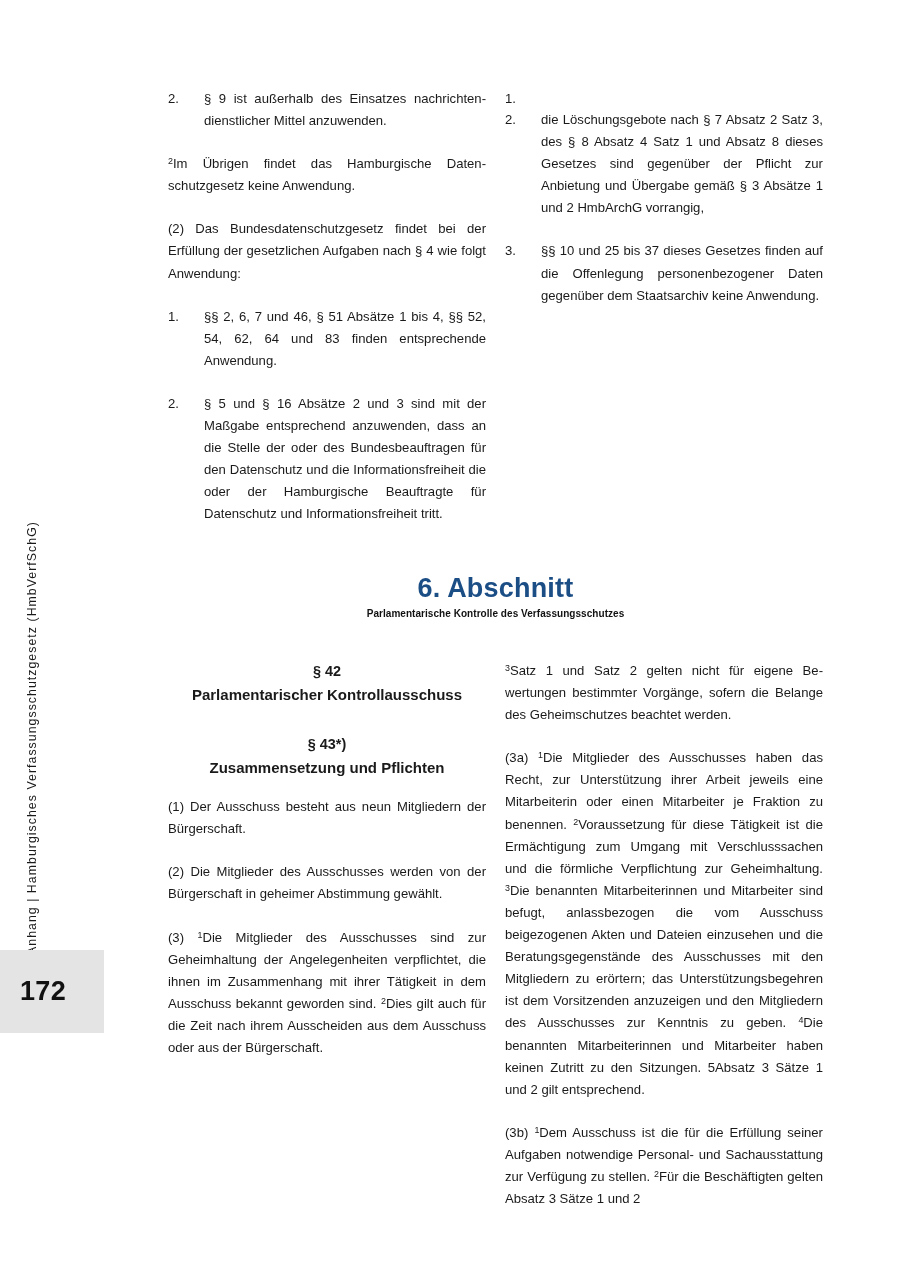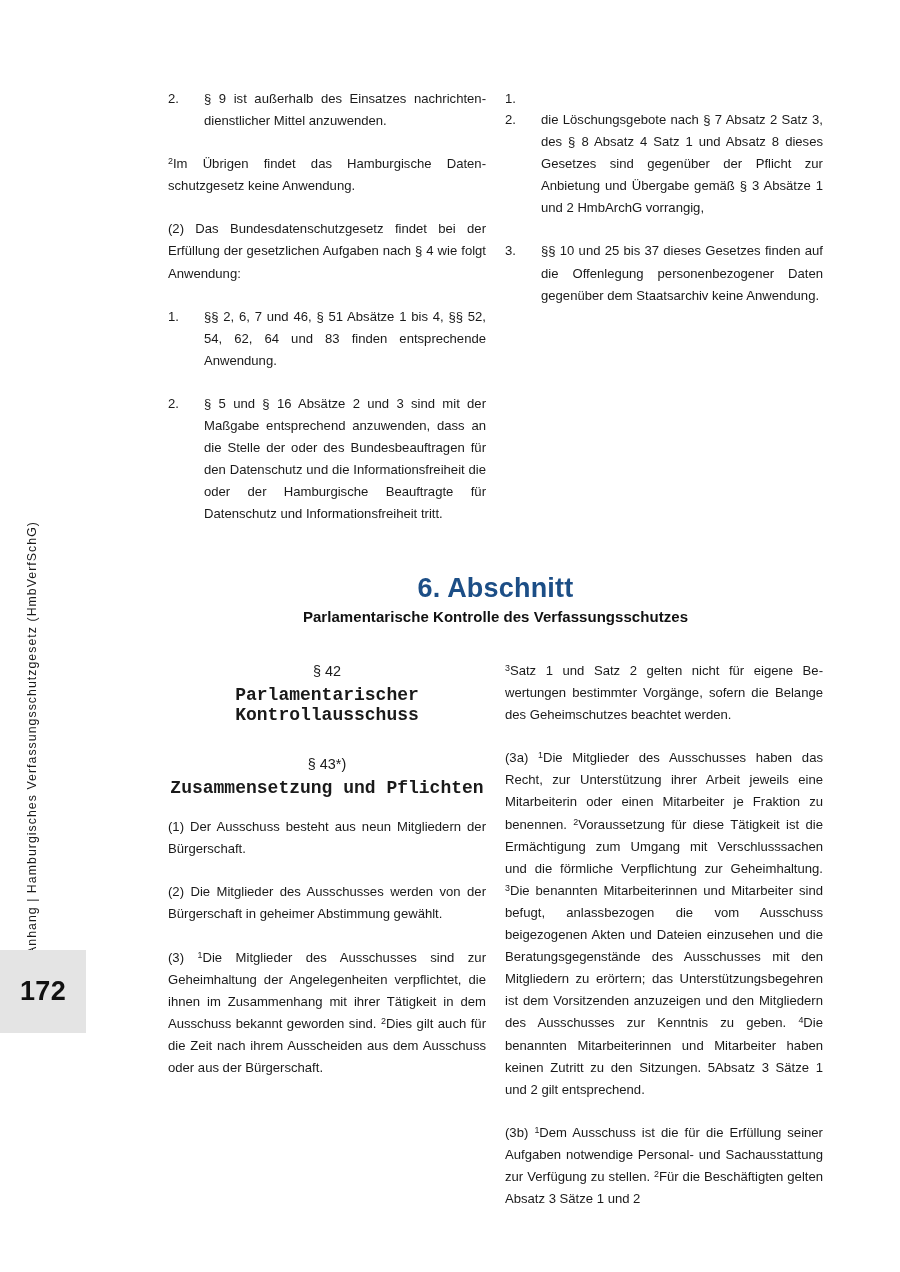--- a/index.html
+++ b/index.html
@@ -39,21 +39,21 @@
     text-align: left;
     font-size: 12.3px;
     letter-spacing: 1.05px;
     color: #1a1a1a;
     white-space: nowrap;
   }
   .folio-box {
     position: absolute;
     left: 0;
     top: 950px;
-    width: 86px;
+    width: 104px;
     height: 83px;
     background: #e4e4e4;
   }
   .folio-num {
     position: absolute;
     left: 0;
     top: 0;
     width: 86px;
     height: 83px;
     display: flex;
@@ -115,42 +115,41 @@
   .section-head .sec-num {
     display: block;
     font-size: 27px;
     font-weight: bold;
     color: #1c4e86;
     letter-spacing: 0.2px;
     margin-bottom: 4px;
   }
   .section-head .sec-title {
     display: block;
-    font-size: 15px;
+    font-size: 10px;
     font-weight: bold;
     color: #111111;
     letter-spacing: 0.05px;
   }
 
   .para-head {
     text-align: center;
     margin: 0 0 18px 0;
   }
   .para-head .ph-num {
     display: block;
     font-size: 14.4px;
-    font-weight: normal;
+    font-weight: bold;
     margin-bottom: 3px;
   }
   .para-head .ph-title {
     display: block;
-    font-size: 18px;
+    font-size: 15px;
     font-weight: bold;
     line-height: 20px;
-    font-family: Liberation Mono, monospace;
   }
   .spacer-top { height: 10px; }
 </style>
 </head>
 <body>
 
 <div class="page">
 
   <div class="side-rail">
     <div class="running-head">Anhang | Hamburgisches Verfassungsschutzgesetz (HmbVerfSchG)</div>

